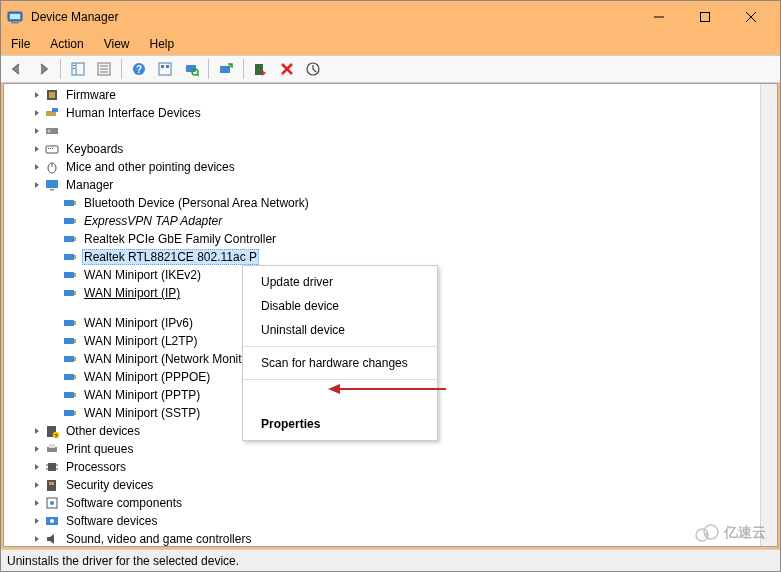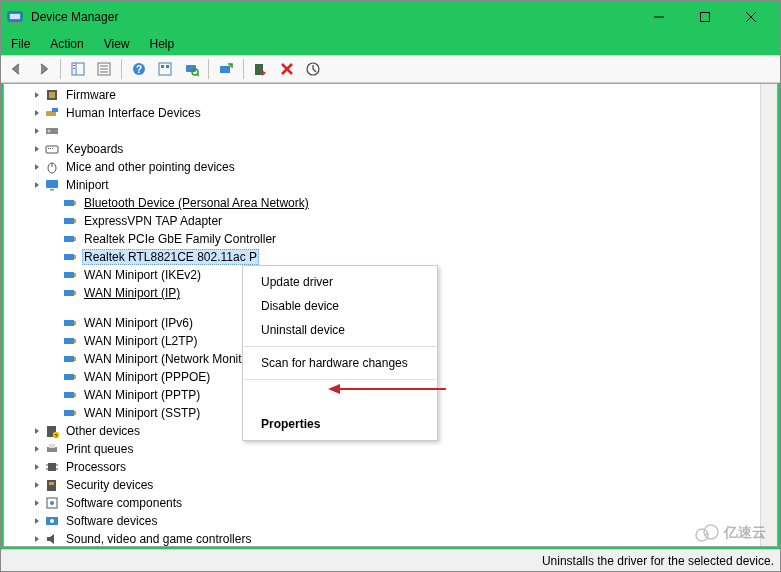--- a/index.html
+++ b/index.html
@@ -1,18 +1,18 @@
 <!DOCTYPE html>
 <html><head>
 <meta charset="utf-8">
 <style>
 * { box-sizing: border-box; margin: 0; padding: 0; font-family: "Segoe UI", Tahoma, sans-serif; }
 body { background: #fff; width: 781px; height: 572px; overflow: hidden; position: relative; }
 
-.window { width: 781px; height: 572px; border: 1px solid #888; background: #22c55e; display: flex; flex-direction: column; position: relative; }
+.window { width: 781px; height: 572px; border: 1px solid #888; background: #fdba74; display: flex; flex-direction: column; position: relative; }
 
 
 .titlebar { height: 32px; display: flex; align-items: center; padding: 0 6px; border-bottom: none; }
 .titlebar .icon { width: 16px; height: 16px; margin-right: 8px; }
 .titlebar .title { font-size: 12px; flex: 1; color: #000; }
 .winbtns { display: flex; }
 .winbtn { width: 46px; height: 30px; display: flex; align-items: center; justify-content: center; cursor: default; }
 .winbtn svg { width: 10px; height: 10px; }
 
 
@@ -42,21 +42,21 @@
 
 .ctxmenu { position: absolute; left: 241px; top: 264px; width: 196px; background: #fff; border: 1px solid #ccc; box-shadow: 2px 2px 4px rgba(0,0,0,0.2); padding: 4px 0; font-size: 12px; }
 .ctxitem { padding: 5px 18px; cursor: default; }
 .ctxitem.bold { font-weight: 700; margin-top: 32px; }
 .ctxsep { height: 1px; background: #e0e0e0; margin: 4px 0; }
 
 
 .anno-arrow { position: absolute; left: 327px; top: 381px; pointer-events: none; }
 
 
-.statusbar { height: 22px; border-top: 1px solid #d0d0d0; display: flex; align-items: center; padding: 0 6px; font-size: 12px; background: #f0f0f0; justify-content: flex-end; }
+.statusbar { height: 22px; border-top: 1px solid #d0d0d0; display: flex; align-items: center; padding: 0 6px; font-size: 12px; background: #f0f0f0; }
 
 
 .watermark { position: absolute; right: 14px; bottom: 28px; opacity: 0.35; font-size: 14px; font-weight: bold; color: #333; display: flex; align-items: center; gap: 4px; pointer-events: none; }
 .watermark .wm-icon { width: 26px; height: 20px; }
 </style>
 </head>
 <body>
 
 <div class="window">
 
@@ -243,35 +243,35 @@
       <div class="row" style="padding-left:24px">
         <span class="expander">
             <span class="exp-arrow closed"></span>
           </span>
         <span class="devicon">
             <svg viewBox="0 0 16 16">
               <rect x="2" y="3" width="12" height="8" rx="1" fill="#3a88d6"></rect>
               <rect x="6" y="12" width="4" height="1.5" fill="#888"></rect>
             </svg>
           </span>
-        <span class="label">Miniport</span>
+        <span class="label">Manager</span>
       </div>
 
 
       <div id="netchildren">
-          <div class="row" style="padding-left: 58px; text-decoration: underline;">
+          <div class="row" style="padding-left: 58px;">
             <span class="devicon">
               <svg viewBox="0 0 16 16">
                 <rect x="2" y="5" width="10" height="6" fill="#3a88d6"></rect>
                 <rect x="12" y="6" width="2" height="4" fill="#c7a14a"></rect>
               </svg>
             </span>
             <span class="label">Bluetooth Device (Personal Area Network)</span>
           </div>
-          <div class="row" style="padding-left: 58px;">
+          <div class="row" style="padding-left: 58px; font-style: italic;">
             <span class="devicon">
               <svg viewBox="0 0 16 16">
                 <rect x="2" y="5" width="10" height="6" fill="#3a88d6"></rect>
                 <rect x="12" y="6" width="2" height="4" fill="#c7a14a"></rect>
               </svg>
             </span>
             <span class="label">ExpressVPN TAP Adapter</span>
           </div>
           <div class="row" style="padding-left: 58px;">
             <span class="devicon">

